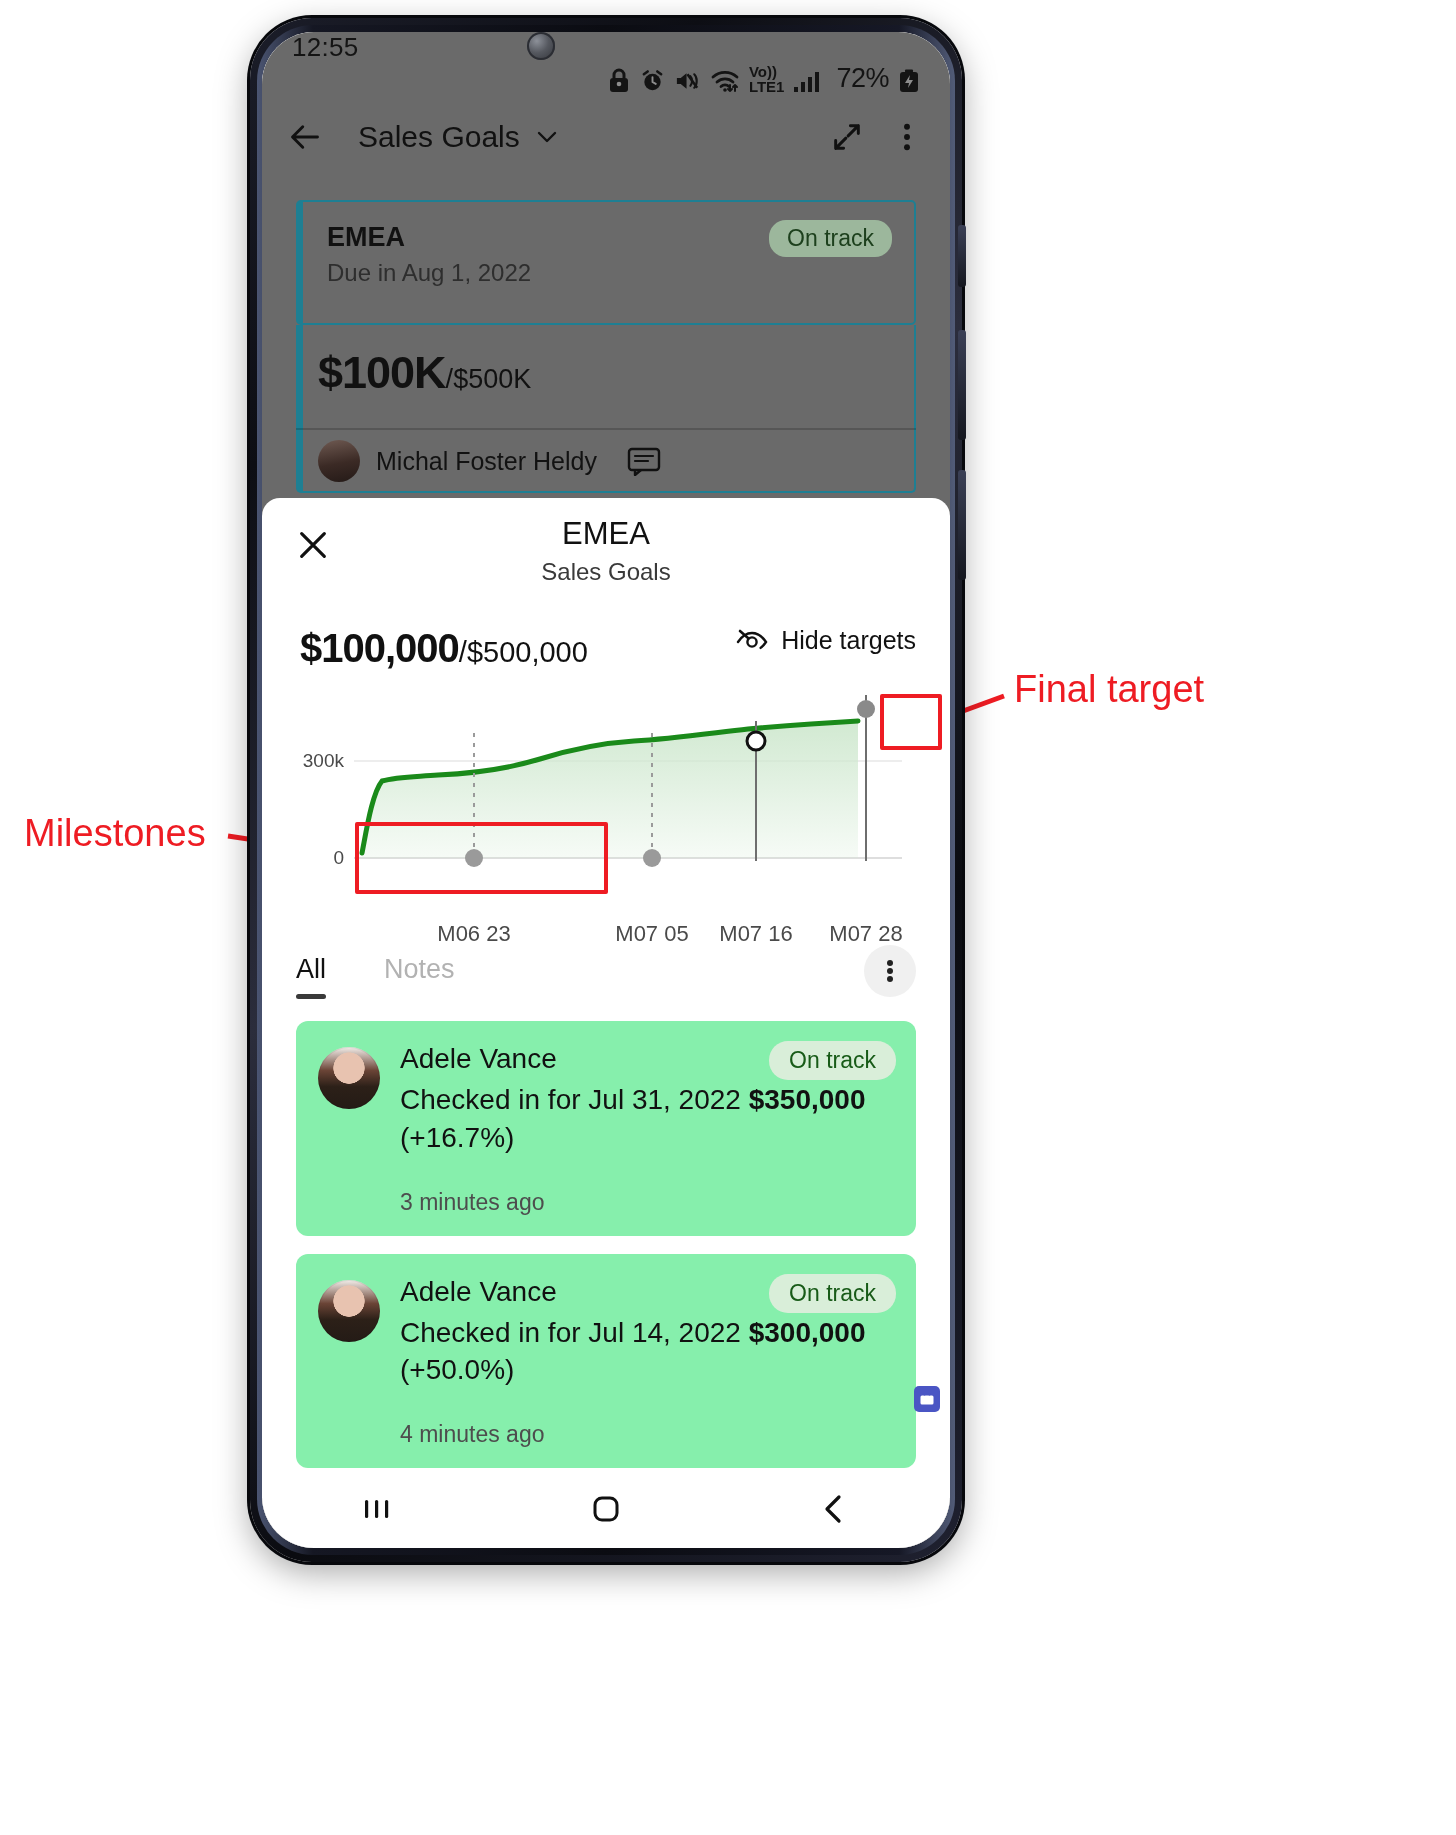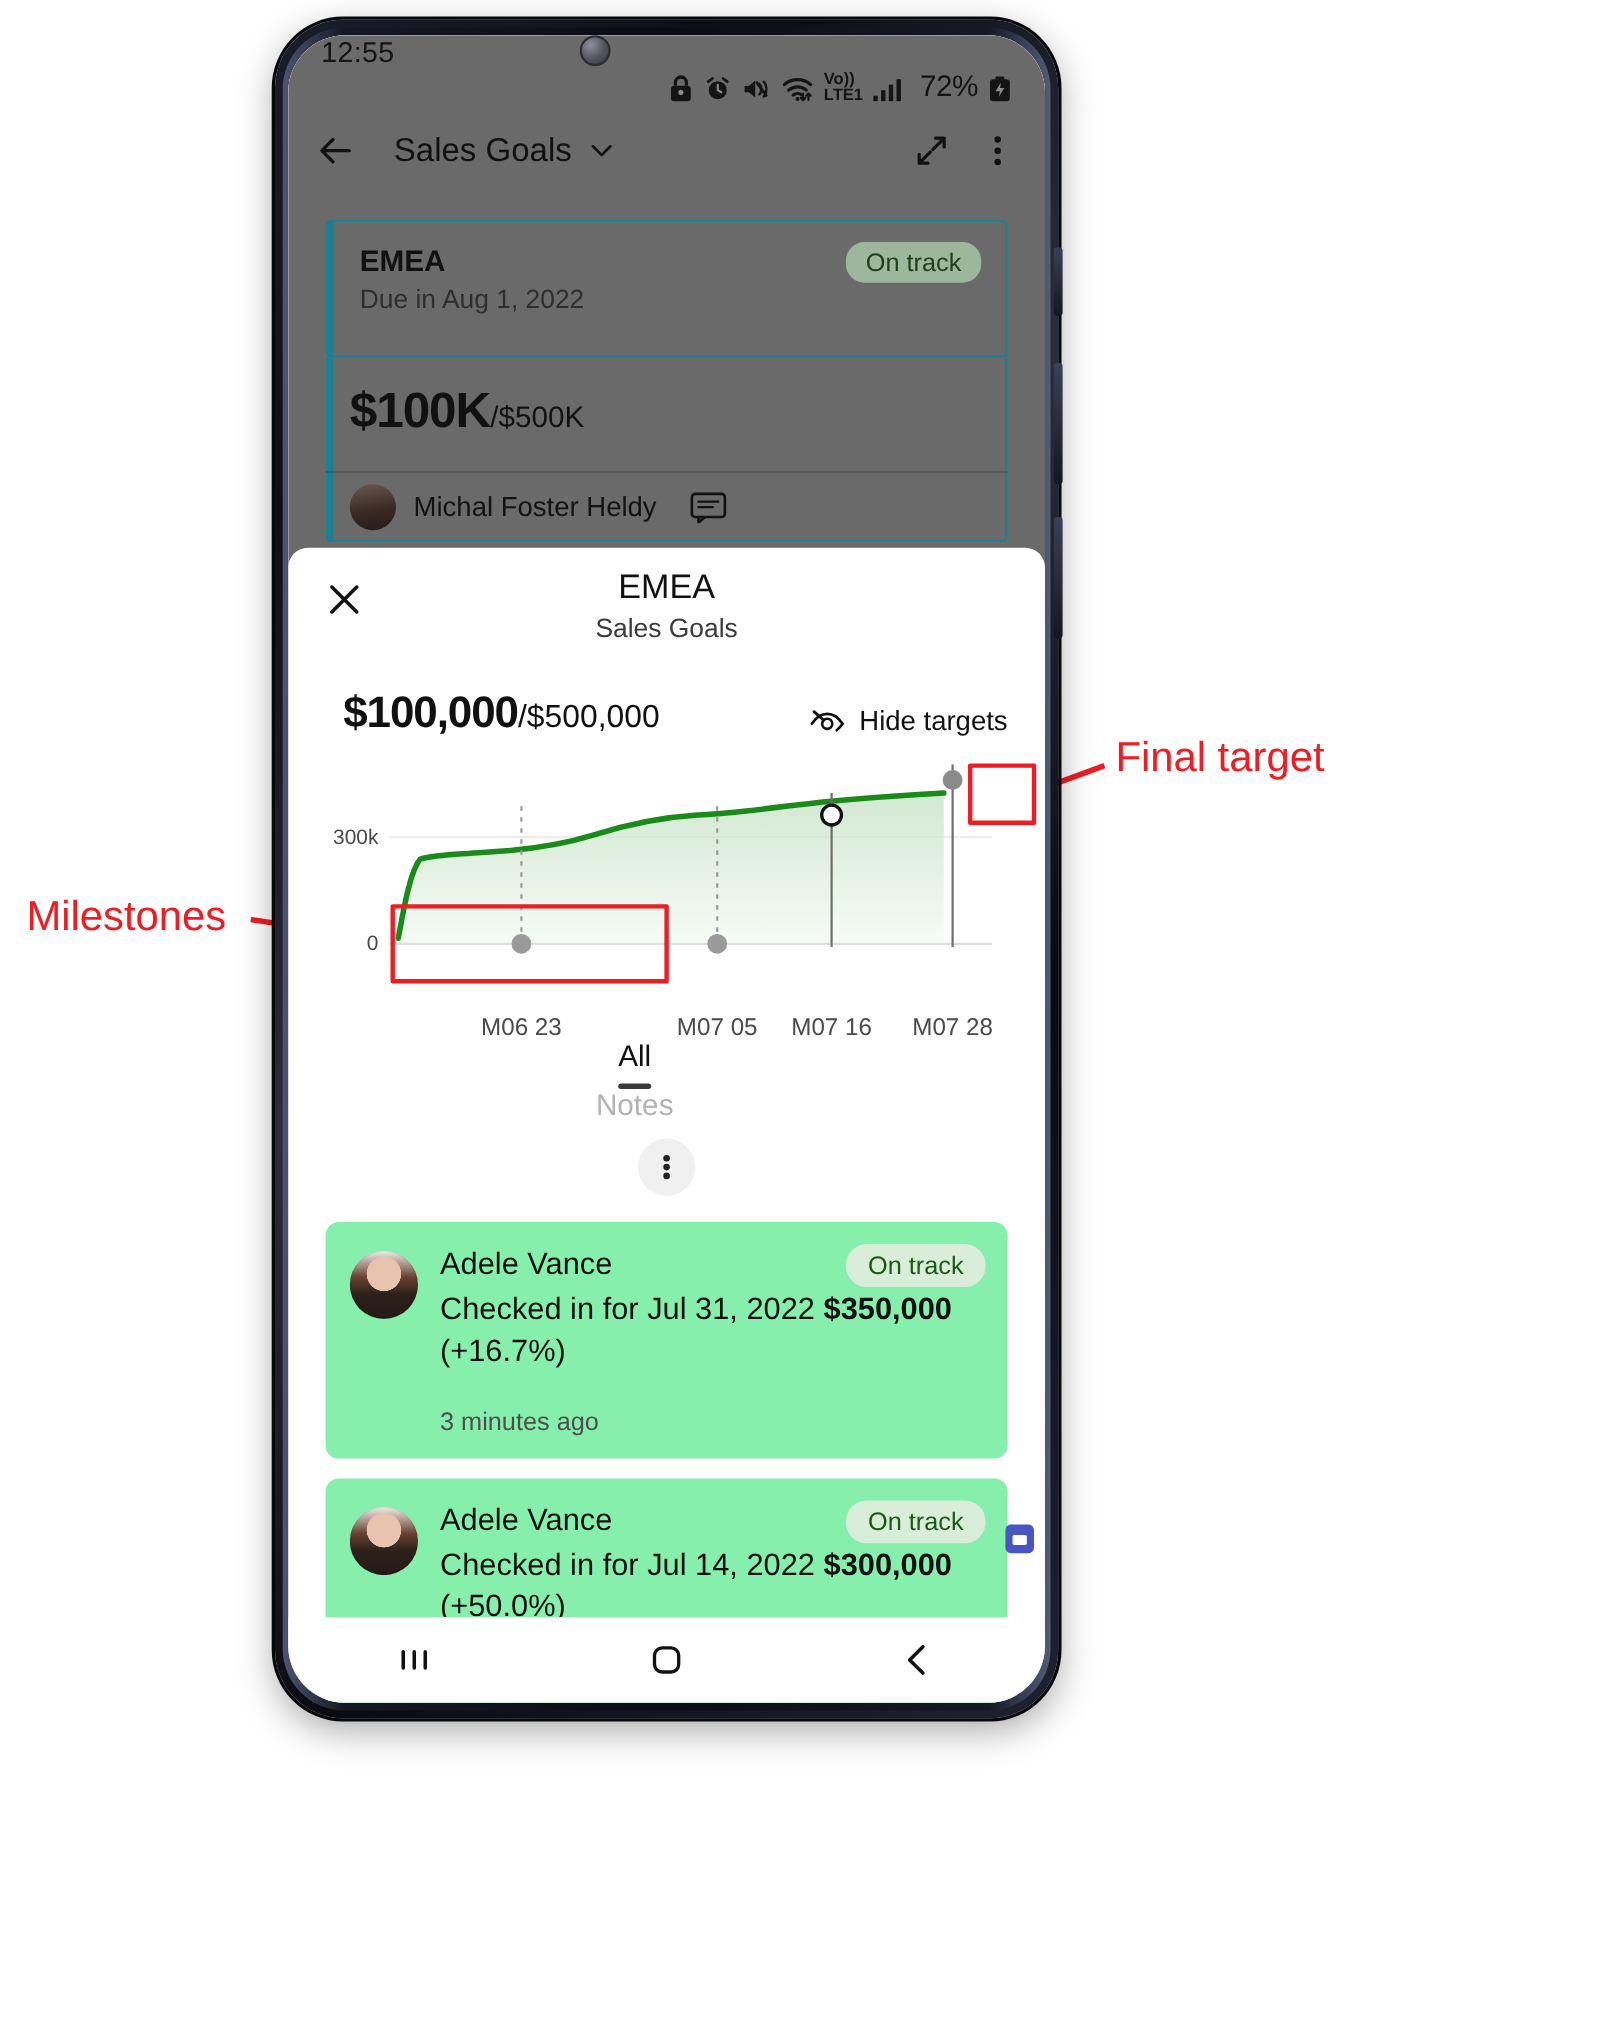--- a/index.html
+++ b/index.html
@@ -109,39 +109,39 @@
     background:#fff; border-radius:18px 18px 0 0;
   }
   .sheet-head { position:relative; height:100px; padding-top:18px; }
   .close-x {
     position:absolute; left:34px; top:30px; width:34px; height:34px; cursor:pointer;
   }
   .sheet-title { text-align:center; font-size:31px; color:#111; }
   .sheet-sub   { text-align:center; font-size:24px; color:#3a3a3a; margin-top:6px; }
 
   .metric-row {
-    display:flex; align-items:flex-end; justify-content:space-between;
-    padding:28px 34px 0 50px;
+    display:flex; align-items:flex-start; justify-content:space-between;
+    padding:28px 34px 0 38px;
   }
   .metric { font-size:29px; color:#111; }
   .metric b { font-size:40px; font-weight:bold; letter-spacing:-1px; }
   .hide-targets { display:flex; align-items:center; gap:12px; font-size:25px; color:#111; cursor:pointer; }
 
   
   .chart-wrap { position:relative; margin-top:22px; height:230px; }
   .chart-svg { position:absolute; left:0; top:0; }
   .xlabels {
     position:absolute; left:0; bottom:2px; width:688px;
     display:flex; font-size:22px; color:#4a4a4a;
   }
   .xlab { position:absolute; transform:translateX(-50%); }
 
   
   .tabs-row {
-    display:flex; align-items:center; padding:22px 34px 0 34px; position:relative;flex-direction:column;
+    display:flex; align-items:center; padding:22px 34px 0 34px; position:relative;
   }
   .tab { font-size:27px; color:#b2b2b2; margin-right:58px; padding-bottom:14px; position:relative; cursor:pointer; }
   .tab.active { color:#111; }
   .tab.active::after {
     content:""; position:absolute; left:0; bottom:0; width:100%; height:5px;
     background:#3a3a3a; border-radius:3px;
   }
   .tabs-row .grow { flex:1; }
   .kebab-btn {
     width:52px; height:52px; border-radius:50%; background:#f0f0f0;

